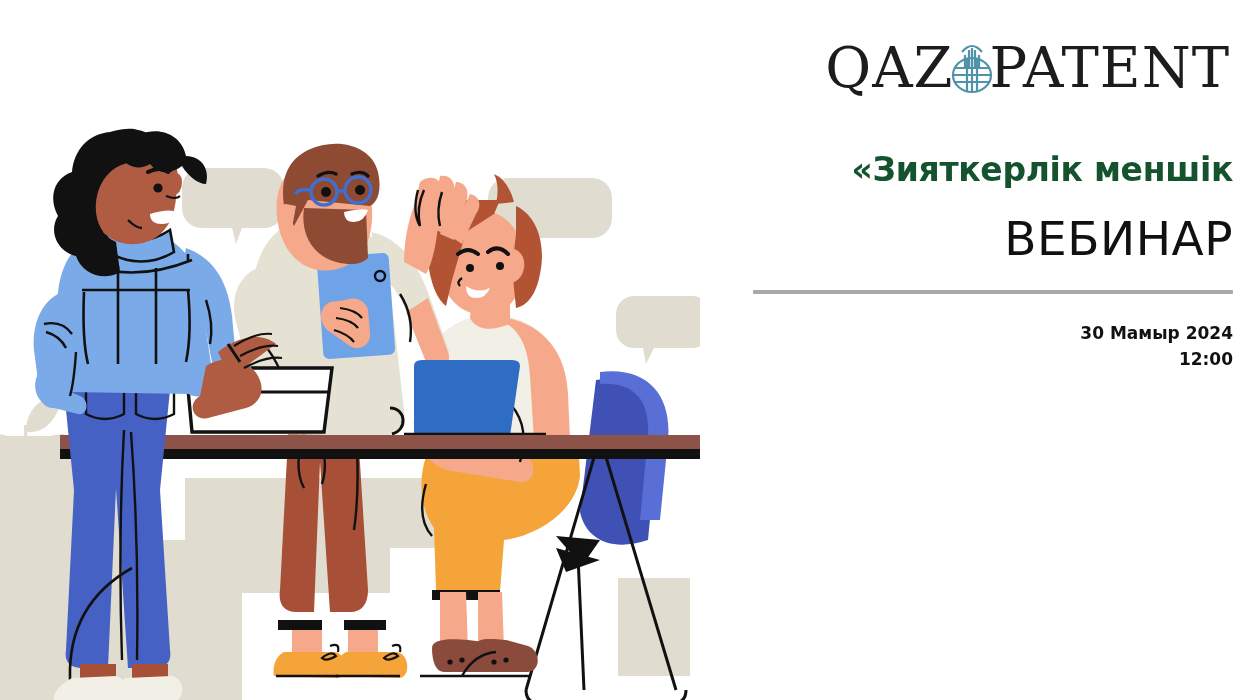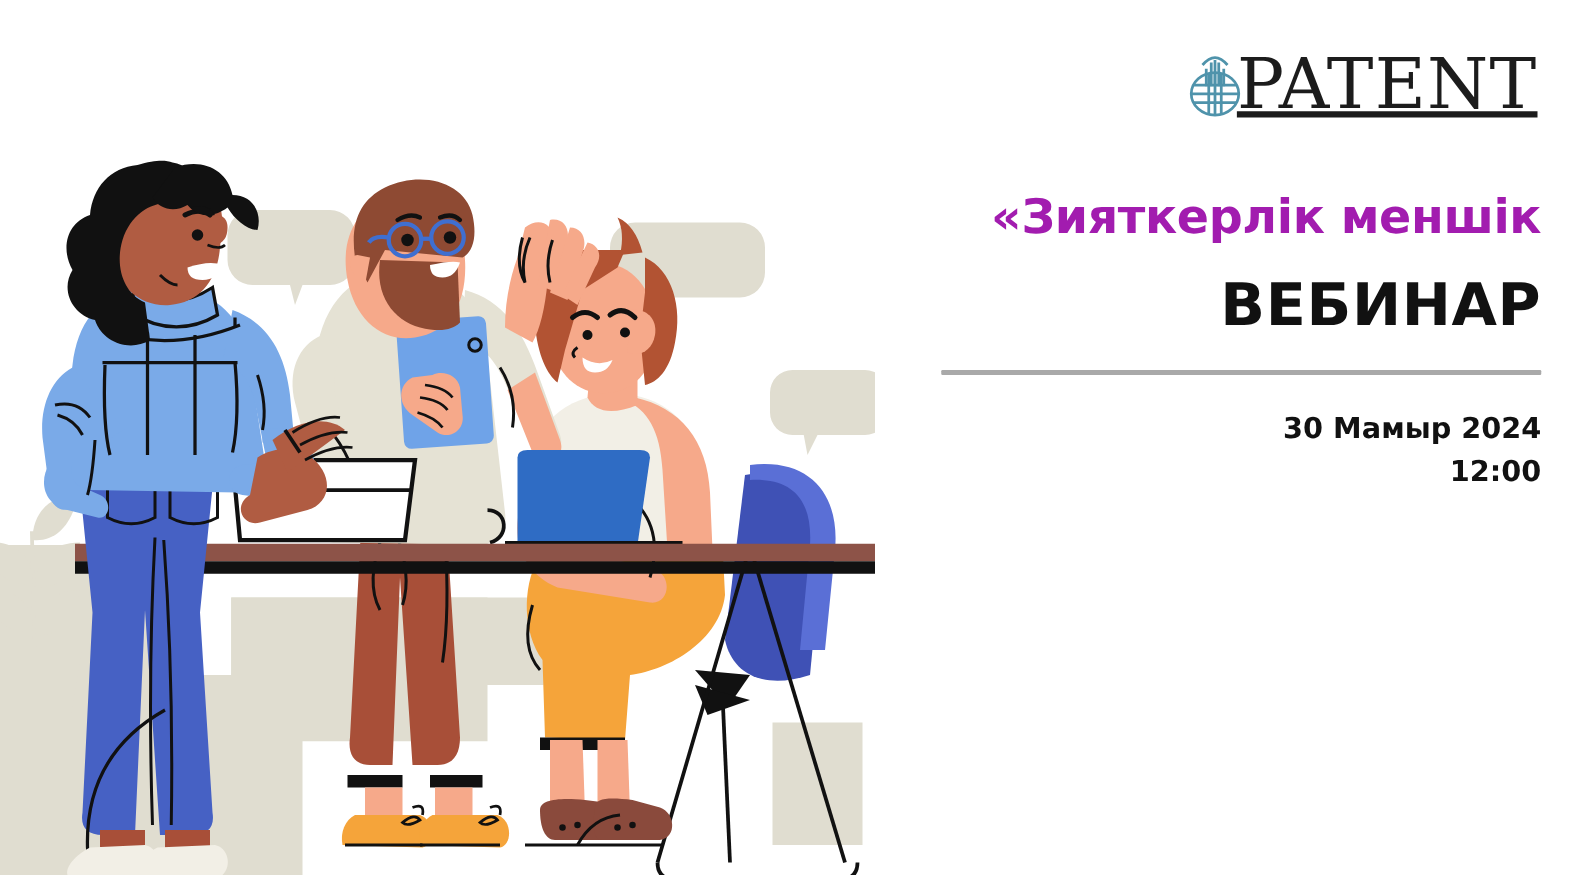--- a/index.html
+++ b/index.html
@@ -9,36 +9,36 @@
   }
   .poster{position:relative;width:1260px;height:700px;background:#fff;overflow:hidden;}
 
   
   .logo{position:absolute;top:36px;right:30px;display:flex;align-items:center;height:64px;}
   .logo-text{
     font-family:"DejaVu Serif","Liberation Serif",serif;
     font-size:56px;line-height:1;color:#1c1c1c;letter-spacing:1px;font-weight:400;
   }
   .logo-qaz{margin-right:-6px;}
-  .logo-patent{margin-left:-6px;text-decoration:underline;}
+  .logo-patent{margin-left:-6px;}
   .logo-mark{width:48px;height:60px;position:relative;display:block;flex:0 0 auto;}
 
   
   .textcol{position:absolute;left:700px;right:27px;top:152px;text-align:right;}
   .title{
-    color:#a21caf;font-weight:700;font-size:38px;line-height:1.12;
+    color:#14532d;font-weight:700;font-size:33px;line-height:1.12;
     letter-spacing:-0.3px;margin:0;
   }
   .webinar{
-    color:#111111;font-weight:700;font-size:47px;line-height:1;
+    color:#111111;font-weight:400;font-size:47px;line-height:1;
     margin:26px 0 11px 0;letter-spacing:0.5px;
   }
   .rule{height:4px;background:#a9a9a9;margin:28px 0 0 53px;border-radius:1px;}
   .meta{margin-top:26px;}
-  .meta div{color:#111;font-weight:700;font-size:23px;line-height:1.55;}
+  .meta div{color:#111;font-weight:700;font-size:17px;line-height:1.55;}
 
   
   .illu{position:absolute;left:0;top:0;width:700px;height:700px;}
   .illu svg{display:block;width:700px;height:700px;}
 </style>
 </head>
 <body>
 
 <div class="poster">
 
@@ -246,20 +246,21 @@
           <path d="M110 132 c-22 2 -36 18 -38 40 -18 6 -24 26 -14 44 -10 16 0 36 18 40 6 18 28 26 44 16 l-4 -30 c-18 -8 -24 -30 -18 -50 8 -24 28 -34 50 -28 12 -16 6 -32 -10 -34 -6 -2 -14 -2 -28 2 z" fill="#111"></path>
           <path d="M140 134 c22 -8 42 2 46 22 16 0 24 14 20 28 -8 0 -18 -8 -24 -18 -10 8 -24 8 -32 -2 -10 6 -22 4 -28 -6 z" fill="#111"></path>
           <path d="M152 166 q14 -4 20 6 q-12 2 -20 -6 z" fill="#111"></path>
         </g>
 
       </g>
     </svg>
   </div>
 
   <div class="logo">
+    <span class="logo-text logo-qaz">QAZ</span>
     <span class="logo-mark">
       <svg viewBox="0 0 48 60" width="48" height="60" xmlns="http://www.w3.org/2000/svg">
         <g stroke="#4f93ab" fill="none" stroke-width="2.2">
           <path d="M14 14 q10 -12 20 0"></path>
           <path d="M17 17 v14 M21 12 v19 M24 10 v21 M27 12 v19 M31 17 v14"></path>
           <ellipse cx="24" cy="37" rx="19" ry="17"></ellipse>
           <path d="M7 30 h34 M5.5 37 h37 M7 44 h34"></path>
           <path d="M19 21 v33 M24 20 v34 M29 21 v33"></path>
         </g>
       </svg>

